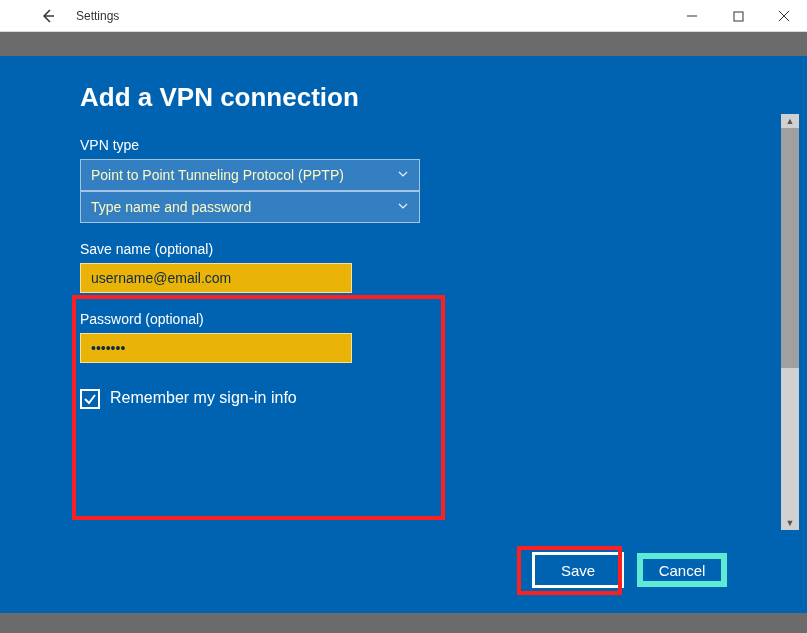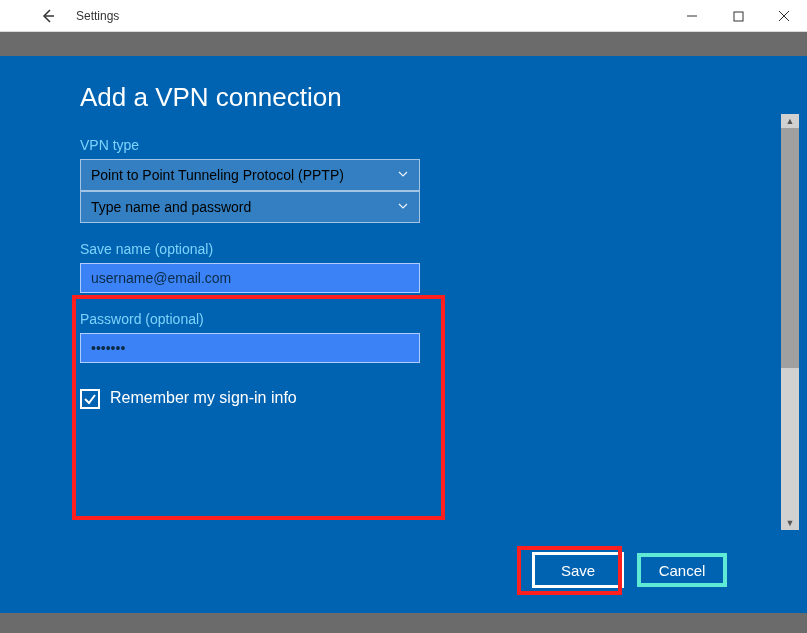--- a/index.html
+++ b/index.html
@@ -52,50 +52,50 @@
     background: #0063b1;
     color: #ffffff;
   }
   .panel-inner {
     padding: 26px 80px 0 80px;
     height: 100%;
     position: relative;
   }
   .heading {
     font-size: 26px;
-    font-weight: 400;
+    font-weight: 700;
     color: #ffffff;
     margin-bottom: 24px;
   }
 
   .label {
     font-size: 14px;
-    color: #7dd3fc;
+    color: #ffffff;
     margin-bottom: 6px;
     margin-top: 18px;
   }
 
   .select-box {
     width: 340px;
     height: 32px;
     background: #337fc1;
     border: 1px solid rgba(255,255,255,0.55);
     padding: 0 10px;
-    color: #000000;
+    color: #fef9c3;
     font-size: 14px;
     display: flex; align-items: center;
     justify-content: space-between;
     cursor: pointer;
   }
   .select-box .chev { opacity: .9; }
 
   .text-field {
-    width: 340px;
+    width: 272px;
     height: 30px;
-    background: #3b82f6;
+    background: #eab308;
     border: 1px solid rgba(255,255,255,0.6);
     padding: 0 10px;
     color: #0b2b44;
     font-size: 14px;
     display: flex; align-items: center;
   }
 
   
   .highlight-box1 {
     position: absolute;
@@ -153,21 +153,21 @@
   .buttons {
     position: absolute;
     right: 80px;
     bottom: 26px;
     display: flex; gap: 14px; border-radius: 16px;
   }
   .btn {
     width: 90px; height: 34px;
     display:flex; align-items:center; justify-content:center;
     font-size: 15px; color: #fff;
-    border: 4px solid #5eead4;
+    border: 6px solid #5eead4;
     background: #0063b1;
     cursor: pointer;
   }
   .btn.primary {
     background: #0063b1;
     border: 2px solid #ffffff;
     outline: 1px solid #fff;
   }
 
   

